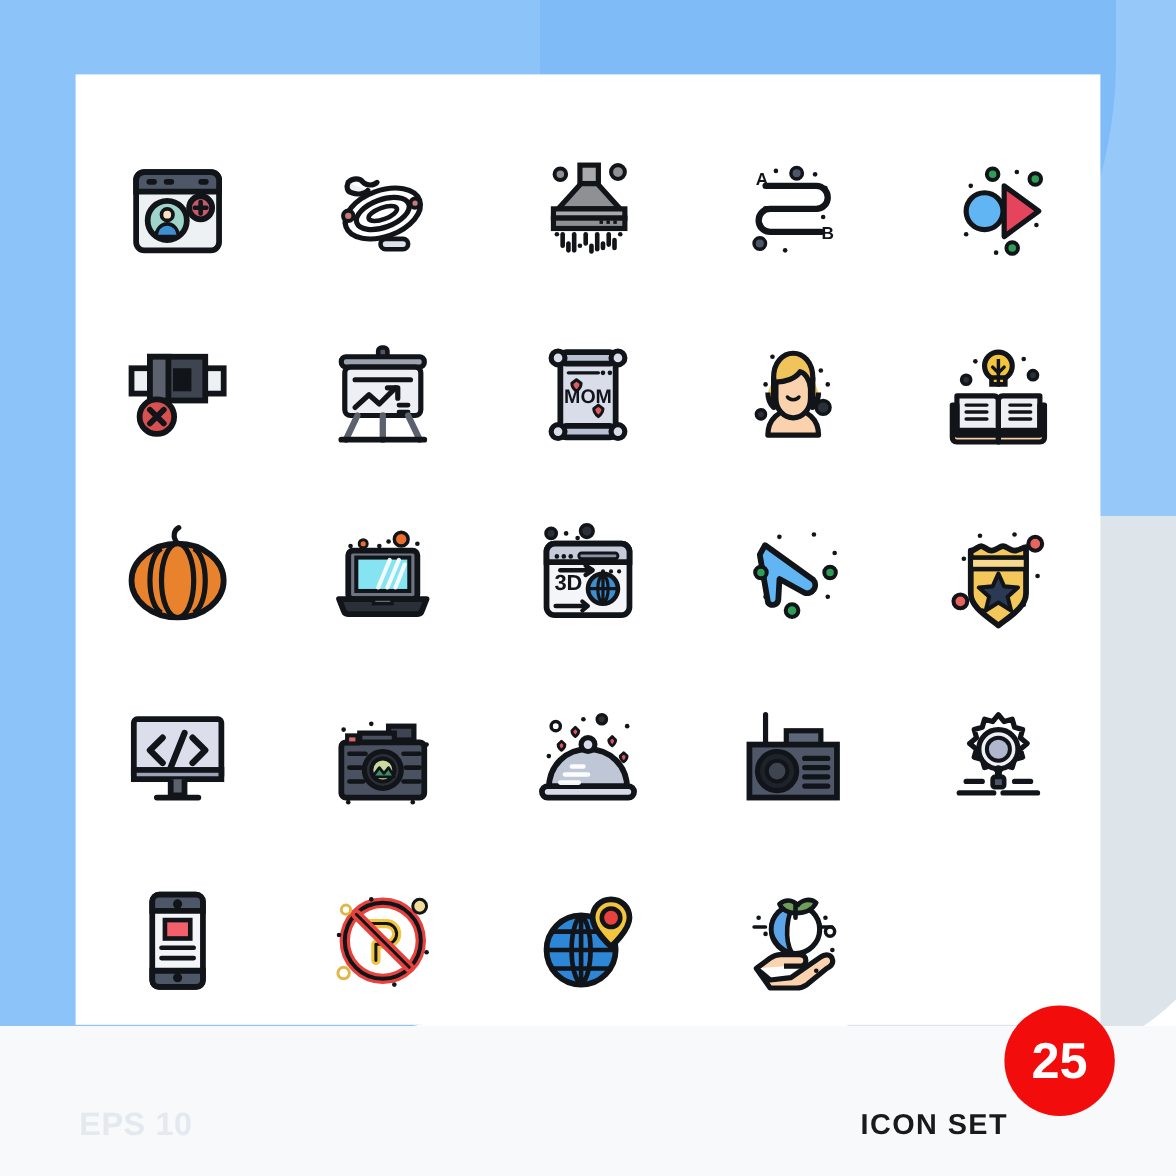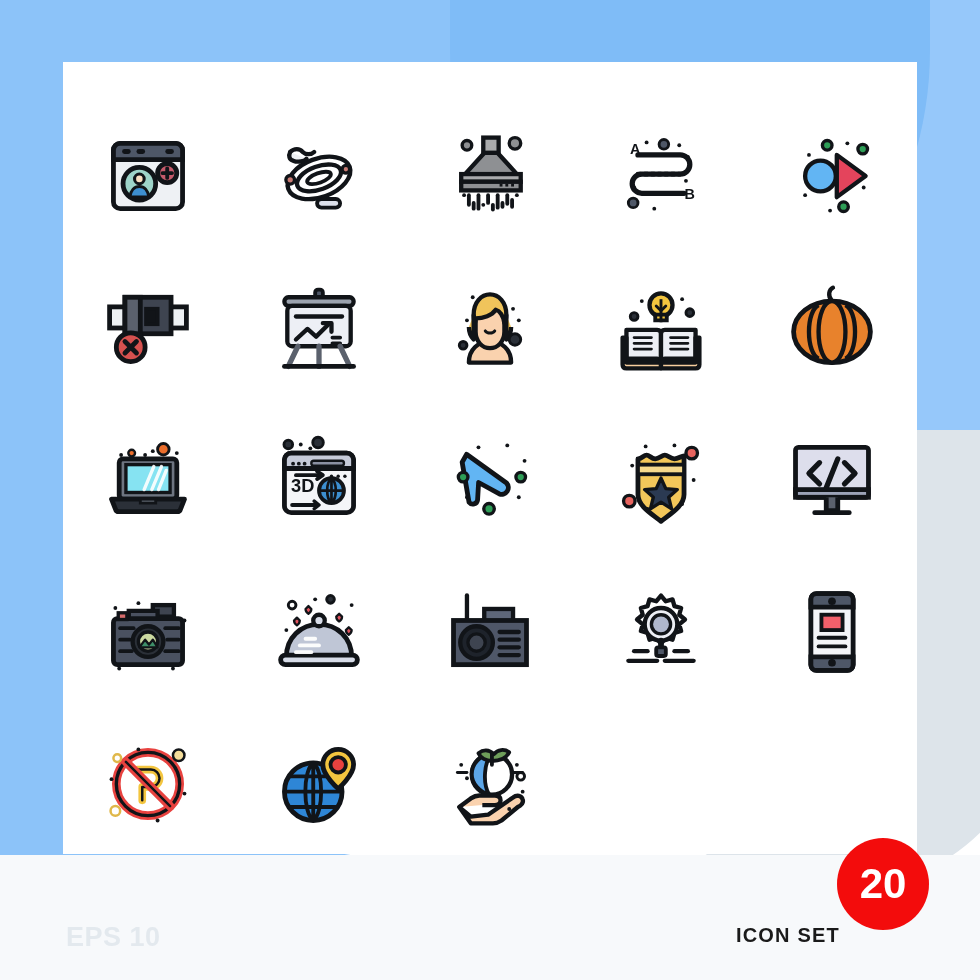--- a/index.html
+++ b/index.html
@@ -47,21 +47,21 @@
   .ico{width:96px;height:96px;display:block;}
 
   
   .footer-eps{
     position:absolute;left:66px;top:922px;
     font-size:27px;font-weight:bold;color:#E3E9EE;letter-spacing:0.5px;
     font-family:"Liberation Sans", sans-serif;
   }
   .footer-iconset{
     position:absolute;right:140px;top:924px;
-    font-size:20px;font-weight:bold;color:#1a1a1a;letter-spacing:1.2px;
+    font-size:24px;font-weight:bold;color:#1a1a1a;letter-spacing:1.2px;
     font-family:"Liberation Sans", sans-serif;
   }
   .badge{
     position:absolute;left:837px;top:838px;width:92px;height:92px;
     border-radius:50%;background:#F30C0C;
     display:flex;align-items:center;justify-content:center;
   }
   .badge span{
     color:#ffffff;font-size:42px;font-weight:bold;line-height:1;
     font-family:"Liberation Sans", sans-serif;
@@ -199,20 +199,39 @@
         <rect x="17" y="27" width="66" height="42" rx="5" fill="#EDEFF5" stroke="#111418" stroke-width="4.5"></rect>
         <path d="M26 38h48" stroke="#111418" stroke-width="4.5" stroke-linecap="round"></path>
         <path d="M26 62l12-11 9 8 14-14" fill="none" stroke="#111418" stroke-width="4.5" stroke-linecap="round" stroke-linejoin="round"></path>
         <path d="M54 45h9v9" fill="none" stroke="#111418" stroke-width="4.5" stroke-linecap="round" stroke-linejoin="round"></path>
         <path d="M64 60h8M64 66h8" stroke="#111418" stroke-width="4" stroke-linecap="round"></path>
         <path d="M28 69L18 90M72 69l10 21M50 69v21" stroke="#5B616D" stroke-width="5.5" stroke-linecap="round"></path>
         <path d="M14 90h72" stroke="#111418" stroke-width="5" stroke-linecap="round"></path>
       </svg>
     </div>
 
+    <div class="cell">
+      <svg class="ico" viewBox="0 0 100 100">
+        <rect x="26" y="22" width="48" height="58" fill="#D9DDEA" stroke="#111418" stroke-width="5"></rect>
+        <rect x="26" y="14" width="48" height="10" rx="5" fill="#B9C0D4" stroke="#111418" stroke-width="5"></rect>
+        <rect x="26" y="78" width="48" height="10" rx="5" fill="#B9C0D4" stroke="#111418" stroke-width="5"></rect>
+        <circle cx="24" cy="19" r="6" fill="#D9DDEA" stroke="#111418" stroke-width="4.5"></circle>
+        <circle cx="76" cy="19" r="6" fill="#D9DDEA" stroke="#111418" stroke-width="4.5"></circle>
+        <circle cx="24" cy="83" r="6" fill="#D9DDEA" stroke="#111418" stroke-width="4.5"></circle>
+        <circle cx="76" cy="83" r="6" fill="#D9DDEA" stroke="#111418" stroke-width="4.5"></circle>
+        <path d="M33 32h26" stroke="#111418" stroke-width="3" stroke-linecap="round"></path>
+        <g fill="#111418">
+            <circle cx="63" cy="32" r="2"></circle>
+            <circle cx="69" cy="32" r="2"></circle>
+          </g>
+        <path d="M36 41l4-3 4 3c0 4-4 7-4 7s-4-3-4-7z" fill="#E05A62" stroke="#111418" stroke-width="2.6" stroke-linejoin="round"></path>
+        <path d="M55 63l4-3 4 3c0 4-4 7-4 7s-4-3-4-7z" fill="#E05A62" stroke="#111418" stroke-width="2.6" stroke-linejoin="round"></path>
+        <text x="50" y="58" font-size="17" font-weight="bold" fill="#111418" text-anchor="middle" font-family="Liberation Sans, sans-serif">MOM</text>
+      </svg>
+    </div>
 
     <div class="cell">
       <svg class="ico" viewBox="0 0 100 100">
         <path d="M28 86c0-14 10-22 22-22s22 8 22 22z" fill="#FAD2AE" stroke="#111418" stroke-width="4.5" stroke-linejoin="round"></path>
         <path d="M35 40c0-12 7-20 15-20s15 8 15 20v14c0 10-7 17-15 17s-15-7-15-17z" fill="#FAD2AE" stroke="#111418" stroke-width="4.5"></path>
         <path d="M33 36c0-13 8-21 17-21s17 8 17 21c0 6-2 9-2 9-1-8-5-13-9-14-4 6-13 9-21 9 0 0 0 3-1 5 0 0-1-4-1-9z" fill="#F0C45B" stroke="#111418" stroke-width="4.5" stroke-linejoin="round"></path>
         <path d="M33 36v26c-3-3-5-8-5-13M67 36v26c3-3 5-8 5-13" fill="#F0C45B" stroke="#111418" stroke-width="4.5" stroke-linejoin="round"></path>
         <path d="M45 53c2 3 8 3 10 0" fill="none" stroke="#111418" stroke-width="3" stroke-linecap="round"></path>
         <circle cx="76" cy="62" r="6" fill="#2B3038" stroke="#111418" stroke-width="3"></circle>
         <circle cx="22" cy="68" r="4" fill="#2B3038" stroke="#111418" stroke-width="3"></circle>
@@ -505,16 +524,16 @@
         </g>
         <circle cx="82" cy="42" r="4" fill="#FFFFFF" stroke="#111418" stroke-width="3"></circle>
       </svg>
     </div>
 
   </div>
 
   <div class="footer-eps">EPS 10</div>
   <div class="footer-iconset">ICON SET</div>
   <div class="badge">
-    <span>20</span>
+    <span>25</span>
   </div>
 
 </div>
 
 </body></html>

